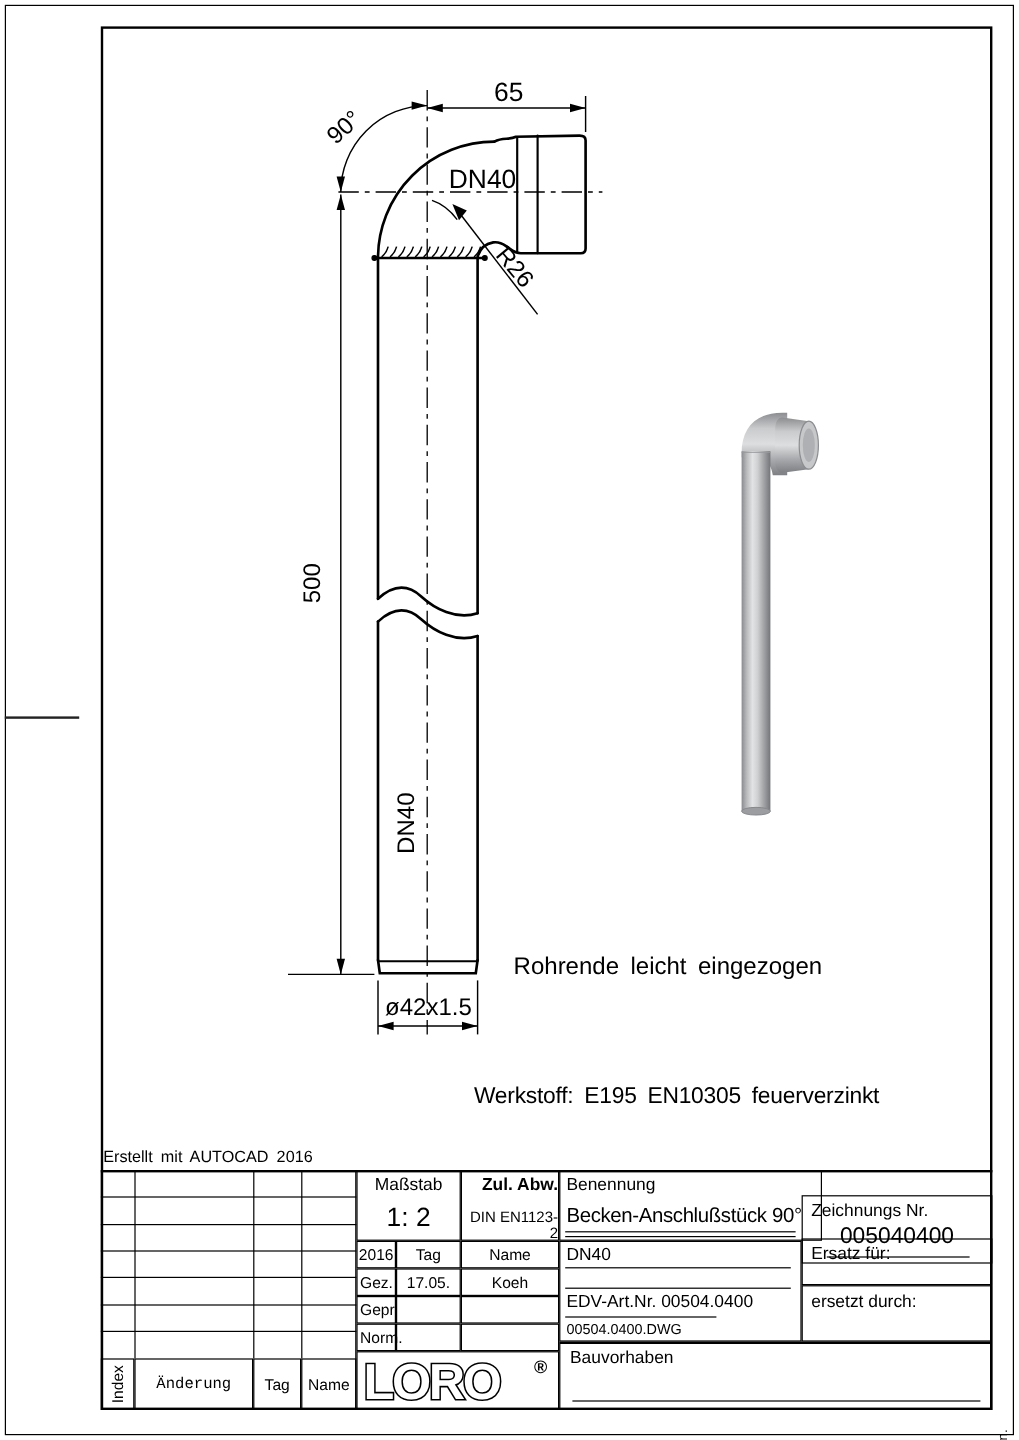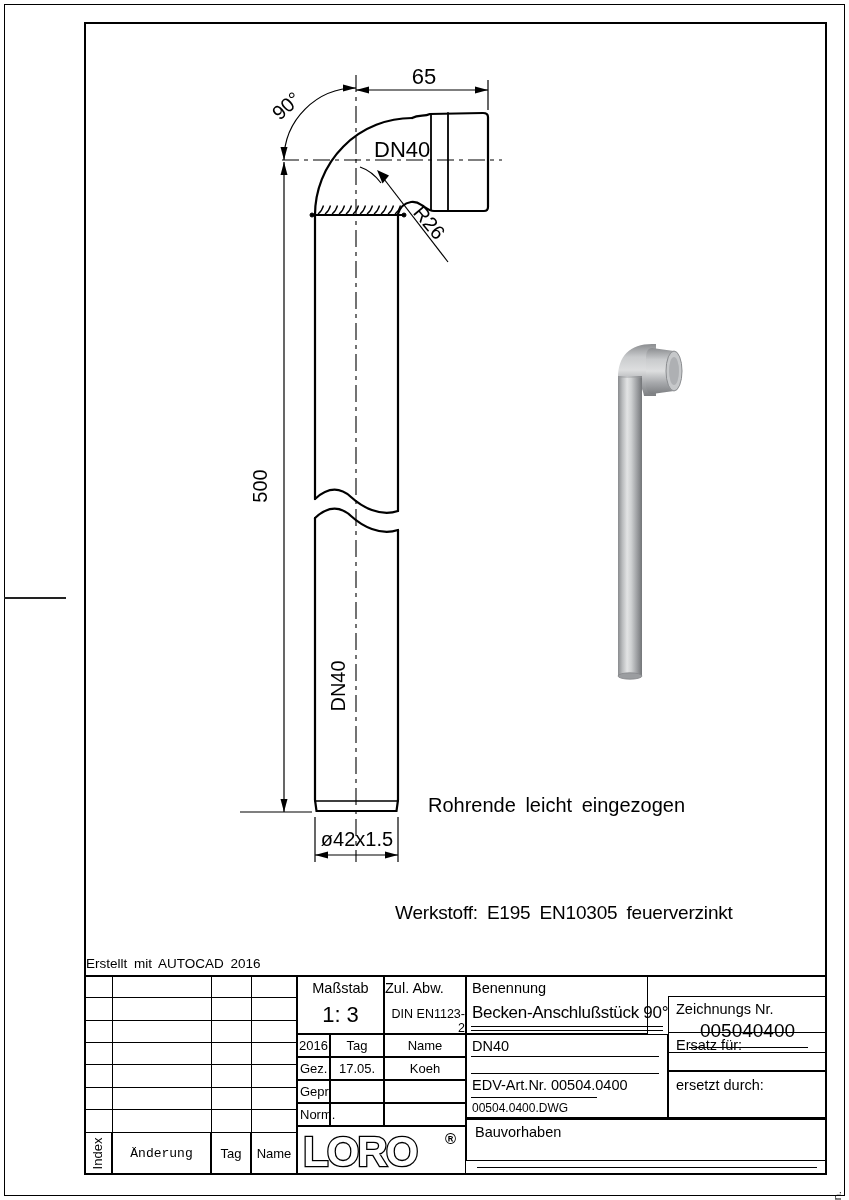--- a/index.html
+++ b/index.html
@@ -171,25 +171,25 @@
 
 <div class="tb ctr" style="left:84px;top:1132px;width:28px;height:43px;">
   <span class="sm rot90">Index</span>
 </div>
 <div class="tb ctr sm" style="left:112px;top:1132px;width:99px;height:43px;font-family:Liberation Mono, monospace;">Änderung</div>
 <div class="tb ctr sm" style="left:211px;top:1132px;width:40px;height:43px;">Tag</div>
 <div class="tb ctr sm" style="left:251px;top:1132px;width:46px;height:43px;">Name</div>
 
 <div class="tb" style="left:297px;top:975px;width:87px;height:59px;">
   <div class="lbl" style="left:0;right:0;top:4px;text-align:center;">Maßstab</div>
-  <div class="lbl big" style="left:0;right:0;top:26px;text-align:center;">1: 3</div>
+  <div class="lbl big" style="left:0;right:0;top:26px;text-align:center;">1: 2</div>
 </div>
 
 <div class="tb" style="left:384px;top:975px;width:82px;height:59px;">
-  <div class="lbl" style="left:0;right:0;top:4px;text-align:left;">Zul. Abw.</div>
+  <div class="lbl" style="left:0;right:0;top:4px;text-align:right;font-weight:bold;">Zul. Abw.</div>
   <div class="lbl" style="left:0;right:0;top:31px;text-align:right;font-size:12.5px;">DIN EN1123-2</div>
 </div>
 
 <div class="tb ctr sm" style="left:297px;top:1034px;width:33px;height:23px;">2016</div>
 <div class="tb ctr sm" style="left:330px;top:1034px;width:54px;height:23px;">Tag</div>
 <div class="tb ctr sm" style="left:384px;top:1034px;width:82px;height:23px;">Name</div>
 <div class="tb sm" style="left:297px;top:1057px;width:33px;height:23px;padding:3px 0 0 2px;">Gez.</div>
 <div class="tb ctr sm" style="left:330px;top:1057px;width:54px;height:23px;">17.05.</div>
 <div class="tb ctr sm" style="left:384px;top:1057px;width:82px;height:23px;">Koeh</div>
 <div class="tb sm" style="left:297px;top:1080px;width:33px;height:23px;padding:3px 0 0 2px;">Gepr.</div>
@@ -199,21 +199,21 @@
 <div class="tb" style="left:330px;top:1103px;width:54px;height:23px;"></div>
 <div class="tb" style="left:384px;top:1103px;width:82px;height:23px;"></div>
 
 <div class="tb ctr" style="left:297px;top:1126px;width:169px;height:49px;">
   <svg width="165" height="46" viewBox="0 0 165 46">
     <text x="4" y="38" font-family="Liberation Sans, DejaVu Sans, sans-serif" font-weight="bold" font-size="42" letter-spacing="-2" fill="#fff" stroke="#000" stroke-width="2.6" paint-order="stroke">LORO</text>
     <text x="146" y="16" font-family="Liberation Sans, DejaVu Sans, sans-serif" font-weight="bold" font-size="15" fill="#000">®</text>
   </svg>
 </div>
 
-<div class="tb" style="left:466px;top:975px;width:182px;height:59px;">
+<div class="tb" style="left:466px;top:975px;width:219px;height:59px;">
   <div class="lbl" style="left:5px;top:4px;">Benennung</div>
   <div class="lbl" style="left:5px;top:27px;font-size:17px;letter-spacing:-0.3px;white-space:nowrap;">Becken-Anschlußstück 90°</div>
   <div class="hline" style="left:4px;top:50px;width:192px;border-top-width:1px;"></div>
   <div class="hline" style="left:4px;top:54px;width:192px;border-top-width:1px;"></div>
 </div>
 
 <div class="tb" style="left:668px;top:975px;width:159px;height:57px;margin-top:21px;">
   <div class="lbl" style="left:7px;top:4px;">Zeichnungs Nr.</div>
   <div class="lbl" style="left:0;right:0;top:23px;text-align:center;font-size:19px;">005040400</div>
   <div class="hline" style="left:20px;top:50px;width:119px;border-top-width:1px;"></div>
@@ -229,18 +229,18 @@
 </div>
 
 <div class="tb" style="left:668px;top:1032px;width:159px;height:39px;">
   <div class="lbl" style="left:7px;top:4px;">Ersatz für:</div>
 </div>
 
 <div class="tb" style="left:668px;top:1071px;width:159px;height:47px;">
   <div class="lbl" style="left:7px;top:5px;">ersetzt durch:</div>
 </div>
 
-<div class="tb" style="left:466px;top:1118px;width:361px;height:43px;border-top-width:2px;">
+<div class="tb" style="left:466px;top:1118px;width:361px;height:57px;border-top-width:2px;">
   <div class="lbl" style="left:8px;top:4px;">Bauvorhaben</div>
   <div class="hline" style="left:10px;top:47px;width:340px;border-top-width:1px;"></div>
 </div>
 
 </div>
 
 </body></html>

